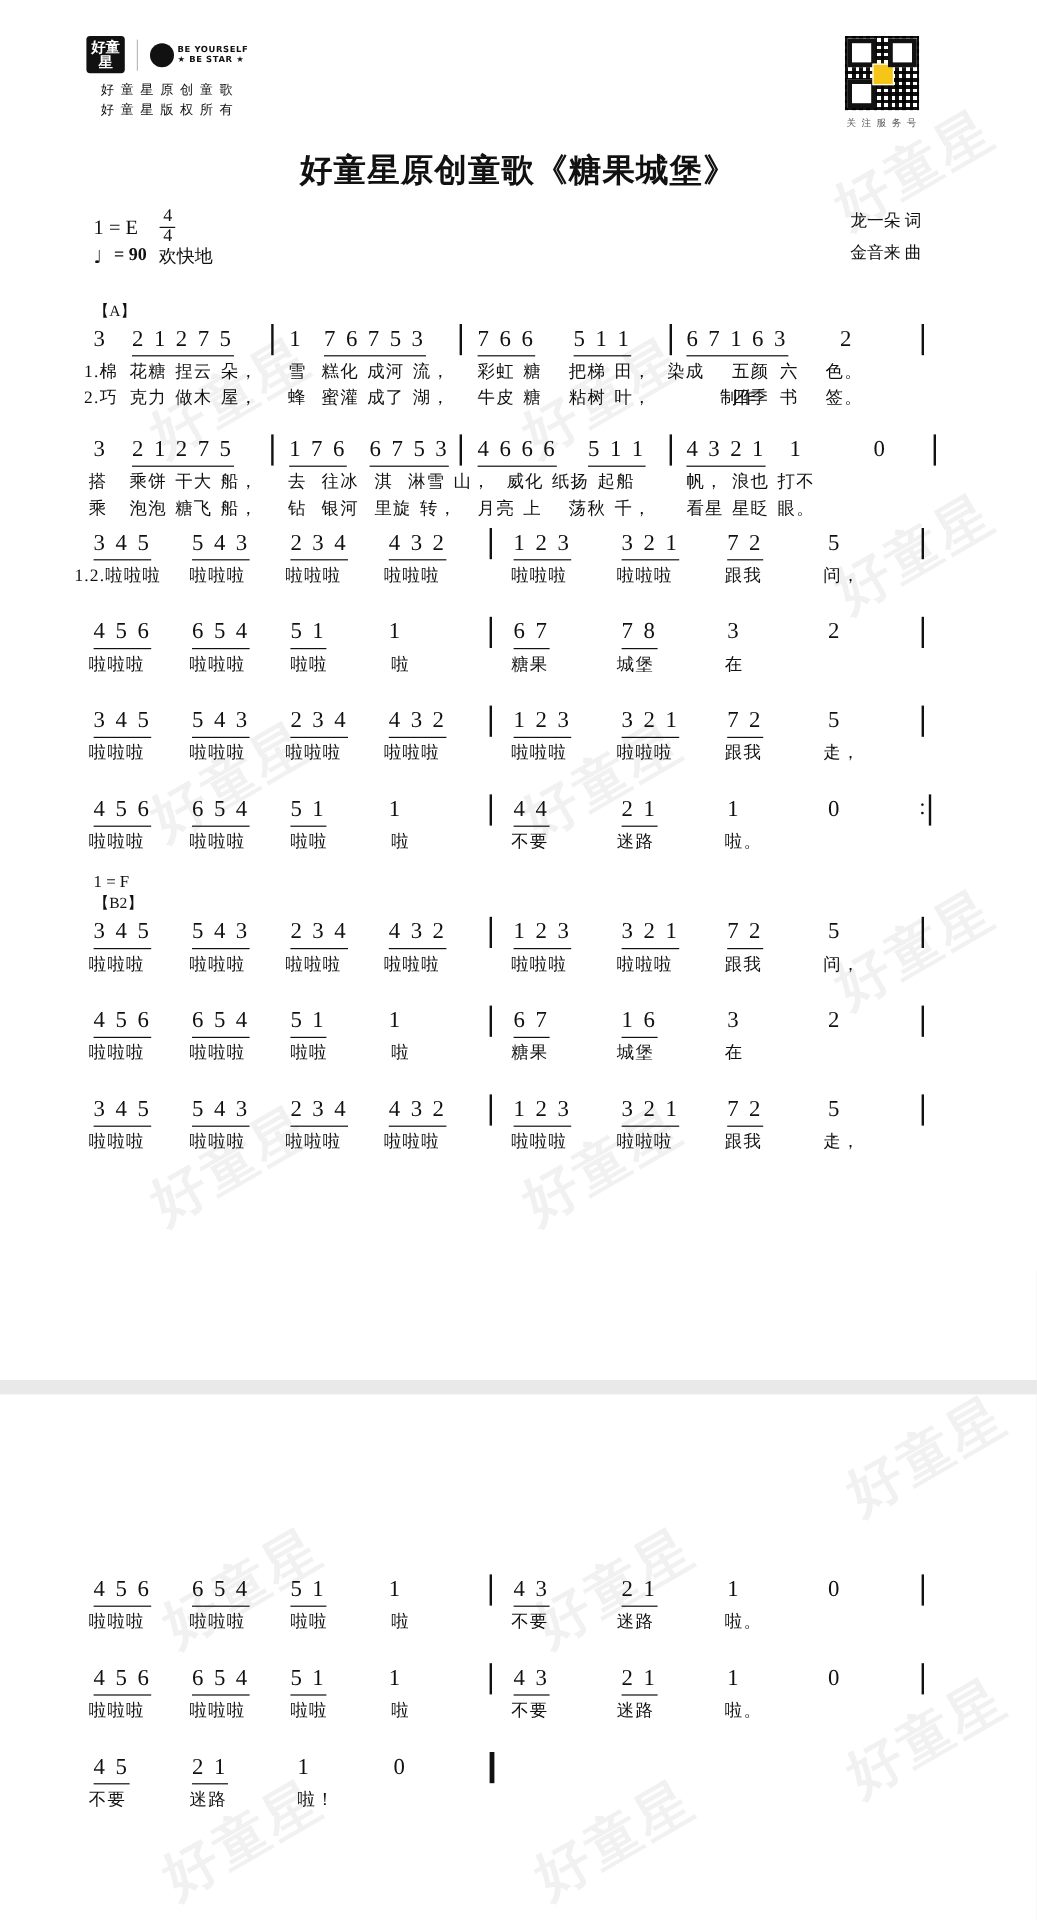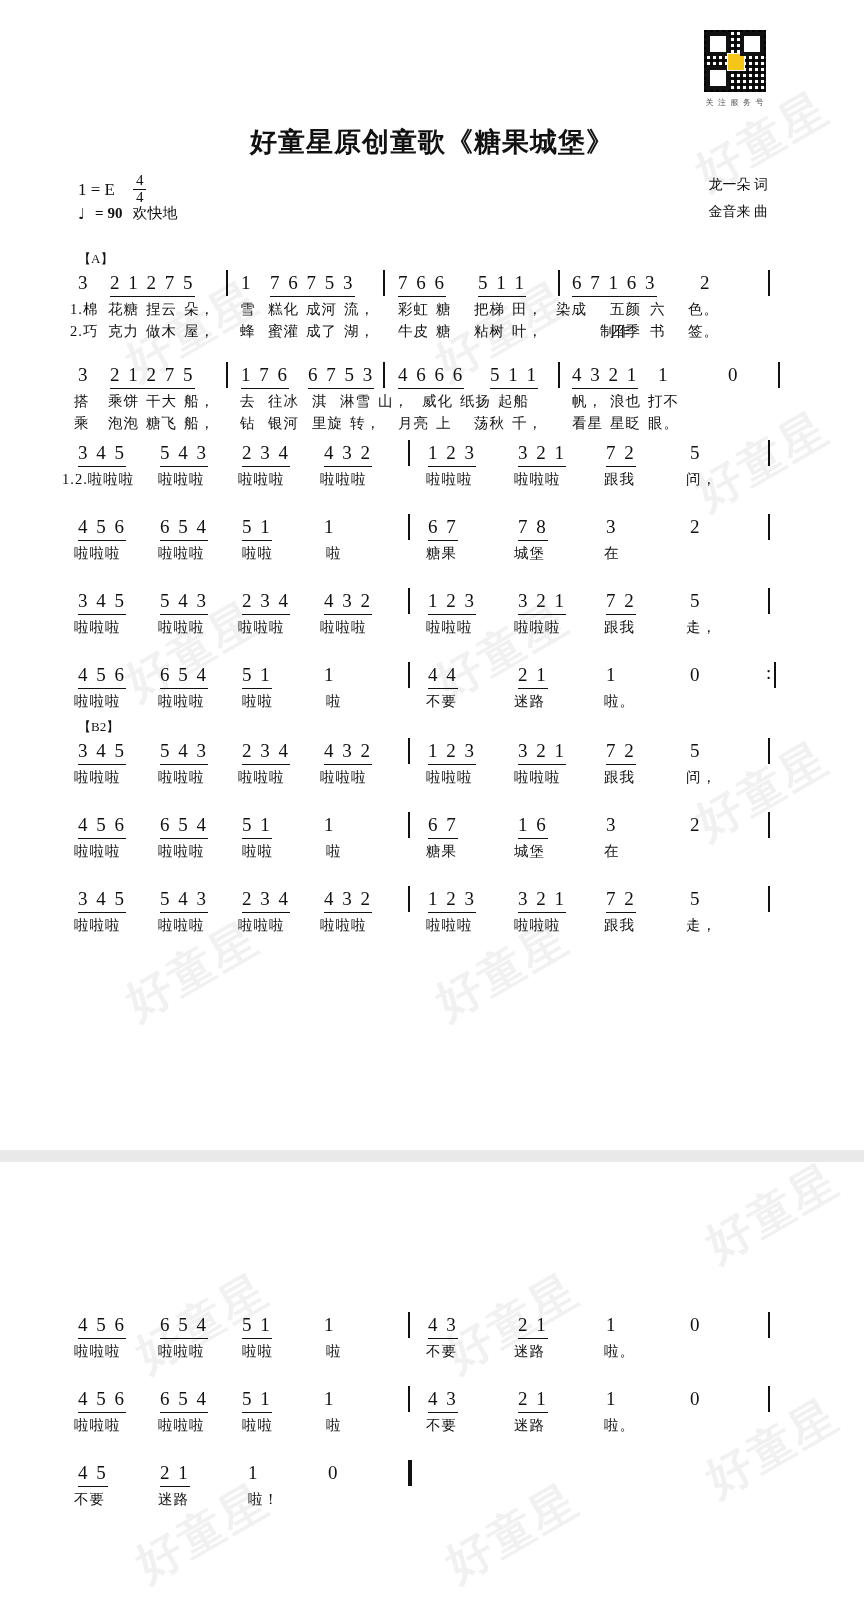--- a/index.html
+++ b/index.html
@@ -224,20 +224,37 @@
   <div class="wm" style="left:120px;top:300px;font-size:46px;">好童星</div>
   <div class="wm" style="left:430px;top:300px;font-size:46px;">好童星</div>
   <div class="wm" style="left:690px;top:430px;font-size:46px;">好童星</div>
   <div class="wm" style="left:120px;top:620px;font-size:46px;">好童星</div>
   <div class="wm" style="left:430px;top:620px;font-size:46px;">好童星</div>
   <div class="wm" style="left:690px;top:760px;font-size:46px;">好童星</div>
   <div class="wm" style="left:120px;top:940px;font-size:46px;">好童星</div>
   <div class="wm" style="left:430px;top:940px;font-size:46px;">好童星</div>
 
   <div class="hdr">
+    <div class="logo-block">
+      <div class="logo-row">
+        <div class="logo-mark">
+          <div class="logo-badge">好童<br>星</div>
+        </div>
+        <div class="logo-div"></div>
+        <div class="logo-mark">
+          <div style="width:20px;height:20px;border-radius:50%;background:#111;"></div>
+          <div class="logo-en">
+            <div>BE YOURSELF</div>
+            <div>★ BE STAR ★</div>
+          </div>
+        </div>
+      </div>
+      <div class="logo-sub">好 童 星 原 创 童 歌</div>
+      <div class="logo-sub" style="margin-top:1px">好 童 星 版 权 所 有</div>
+    </div>
 
     <div class="qr-block">
       <div class="qr">
         <div class="qr-corner3"></div>
         <div class="qr-center"></div>
       </div>
       <div class="qr-cap">关 注 服 务 号</div>
     </div>
   </div>
 
@@ -463,20 +480,21 @@
         <span class="ly" style="left:-4px">啦啦啦</span>
         <span class="ly" style="left:80px">啦啦啦</span>
         <span class="ly" style="left:164px">啦啦</span>
         <span class="ly" style="left:248px">啦</span>
         <span class="ly" style="left:348px">不要</span>
         <span class="ly" style="left:436px">迷路</span>
         <span class="ly" style="left:526px">啦。</span>
       </div>
     </div>
 
+    <div class="keychange">1 = F</div>
     <div class="section-tag" style="margin:0">【B2】</div>
 
     <div class="sysrow" style="margin-top:2px">
       <div class="notes">
         <span class="n u1" style="left:0px">3 4 5</span>
         <span class="n u1" style="left:82px">5 4 3</span>
         <span class="n u1" style="left:164px">2 3 4</span>
         <span class="n u1" style="left:246px">4 3 2</span>
         <span class="bar" style="left:330px"></span>
         <span class="n u1" style="left:350px">1 2 3</span>

